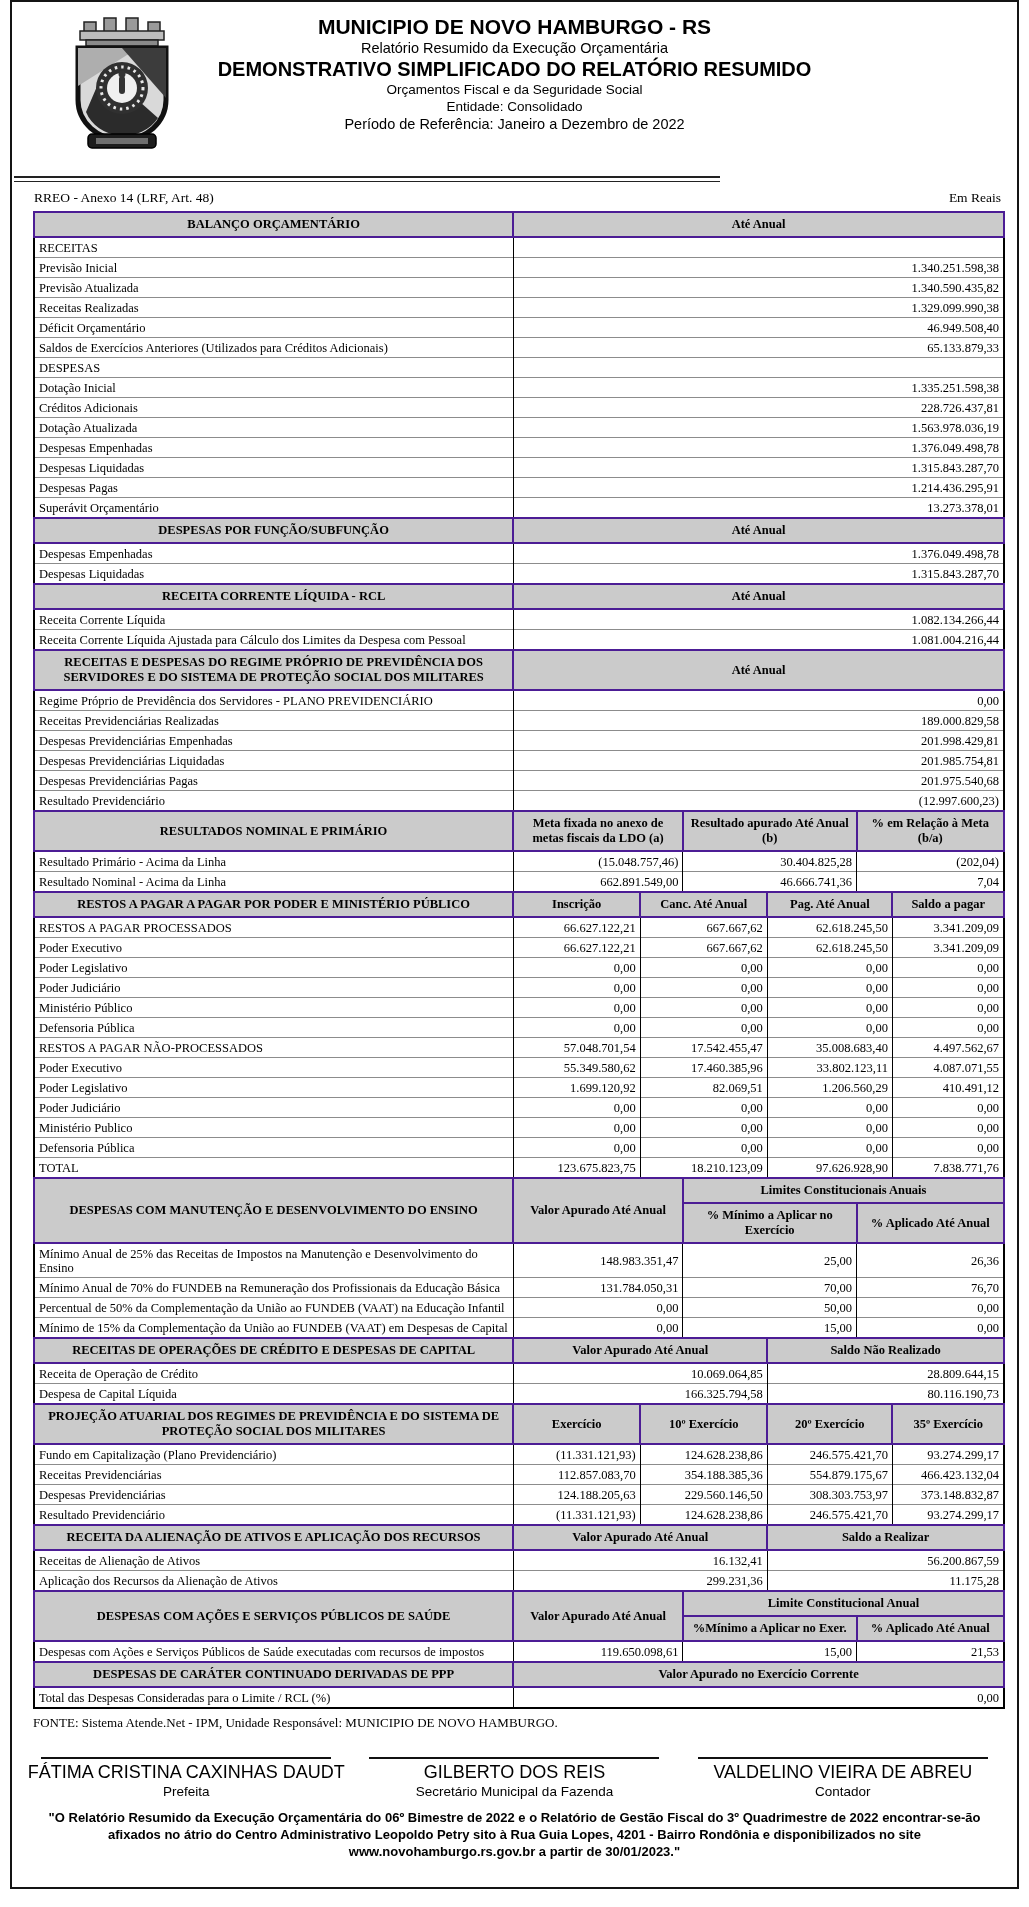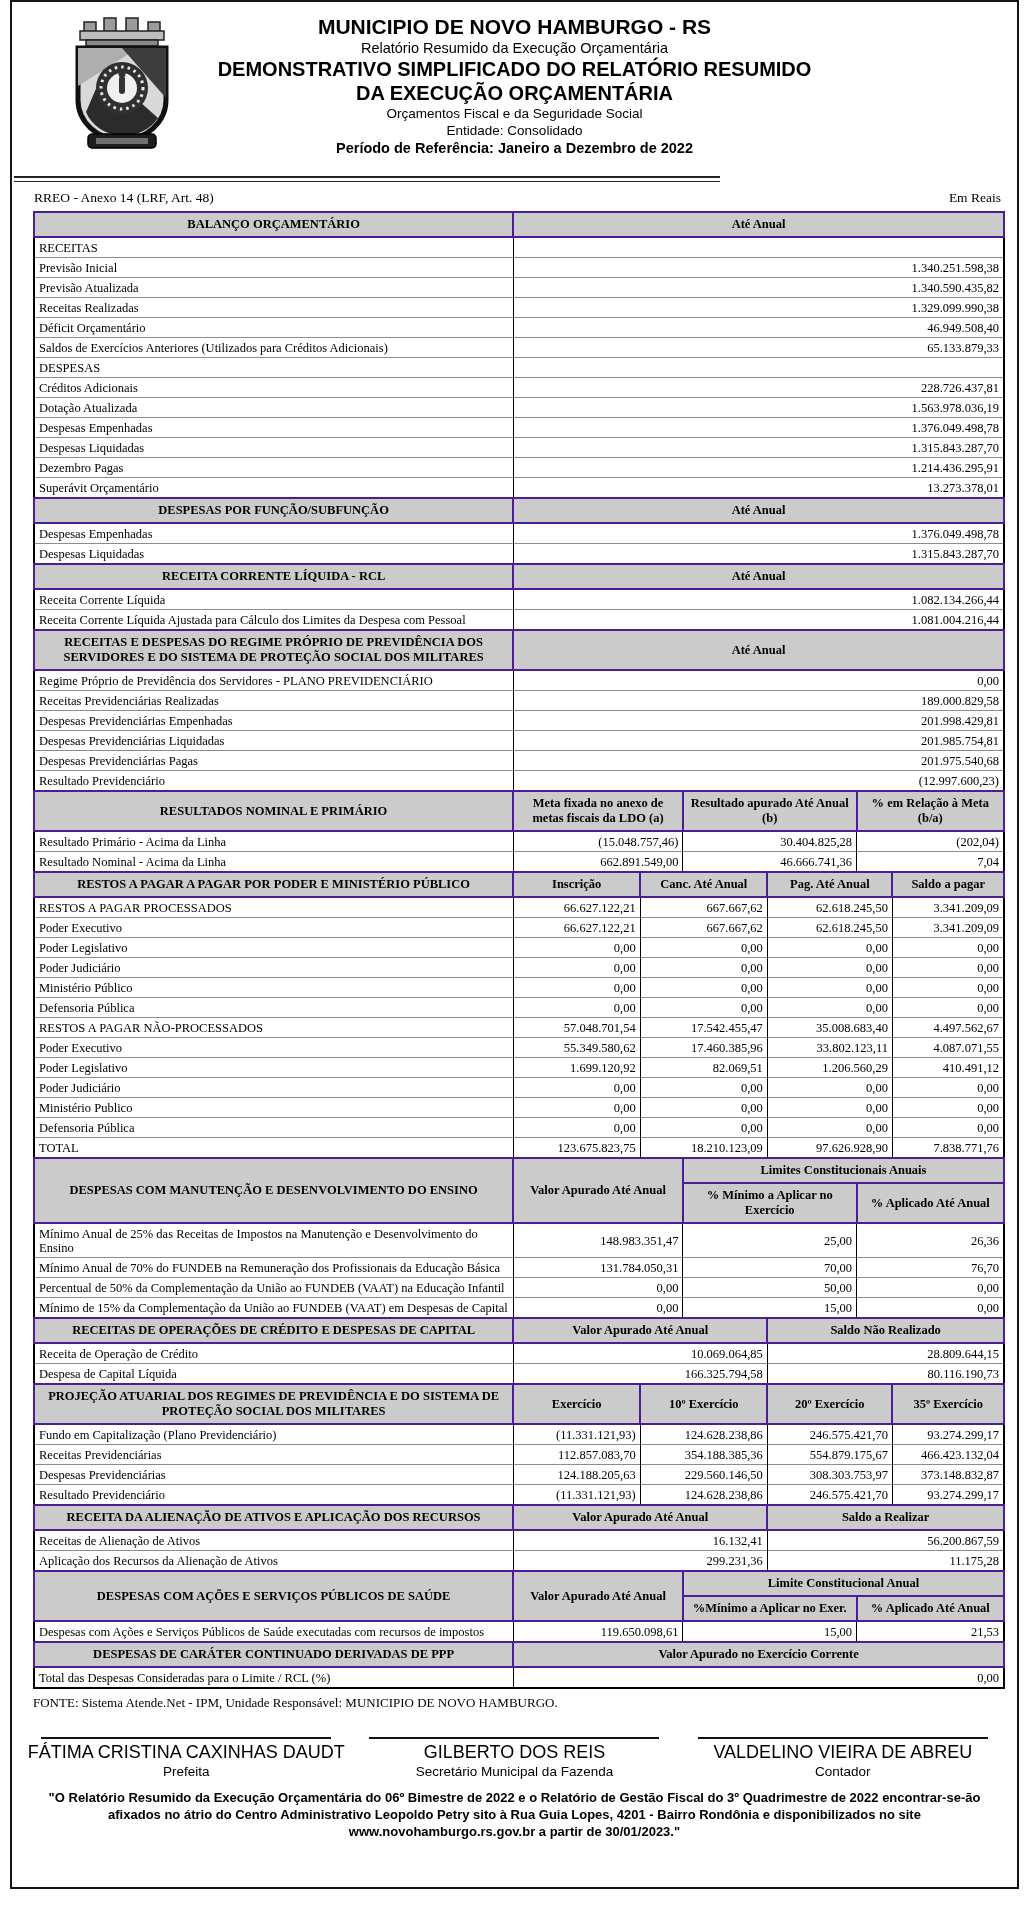--- a/index.html
+++ b/index.html
@@ -6,21 +6,21 @@
   body{width:1029px;height:1907px;overflow:hidden;font-family:"Liberation Serif",serif;color:#000;}
   .frame{box-sizing:border-box;margin:0 10px;border:2px solid #141414;min-height:1889px;background:#fff;padding-top:10px;}
   
   .hdr{position:relative;min-height:158px;}
   .logo{position:absolute;left:52px;top:4px;width:118px;height:142px;}
   .hdr-lines{text-align:center;font-family:"Liberation Sans",sans-serif;padding-top:2px;}
   .h-l1{font-size:21px;font-weight:bold;line-height:25px;}
   .h-l2{font-size:14.5px;line-height:18px;}
   .h-l3,.h-l4{font-size:20px;font-weight:bold;line-height:24px;}
   .h-l5,.h-l6{font-size:13.5px;line-height:17px;}
-  .h-l7{font-size:14.5px;line-height:19px;font-weight:bold;}
+  .h-l7{font-size:14.5px;line-height:19px;}
   
   .rule{margin:6px 0 0 2px;width:706px;height:3px;border-top:2px solid #222;border-bottom:1px solid #222;}
   .meta{display:flex;justify-content:space-between;align-items:flex-end;padding:8px 16px 5px 22px;font-size:13.5px;}
   
   .sec{width:972px;margin-left:21px;margin-top:-2px;border:2px solid #000;border-collapse:collapse;table-layout:fixed;background:#fff;}
   .sec:first-child{margin-top:0;}
   .sec th{background:#cbcbcb;border:2px solid #4c1d95;font-weight:bold;font-size:12.5px;line-height:15px;text-align:center;padding:4px 3px;vertical-align:middle;}
   .sec td{font-size:12.5px;line-height:14px;padding:2.5px 4px;border-top:1px solid #8c8c8c;vertical-align:middle;overflow:hidden;}
   .sec td.lbl{text-align:left;}
   .sec td.ind{}
@@ -62,21 +62,20 @@
       <rect x="55" y="60" width="6" height="18" rx="3" fill="#333"></rect>
       <circle cx="58" cy="58" r="3.5" fill="#333"></circle>
 
       <rect x="24" y="118" width="68" height="14" rx="4" fill="#1d1d1d" stroke="#000" stroke-width="1.5"></rect>
       <rect x="32" y="122" width="52" height="6" fill="#6f6f6f"></rect>
     </svg>
     <div class="hdr-lines">
       <div class="h-l1">MUNICIPIO DE NOVO HAMBURGO - RS</div>
       <div class="h-l2">Relatório Resumido da Execução Orçamentária</div>
       <div class="h-l3">DEMONSTRATIVO SIMPLIFICADO DO RELATÓRIO RESUMIDO</div>
-      <div class="h-l4">DA EXECUÇÃO ORÇAMENTÁRIA</div>
       <div class="h-l5">Orçamentos Fiscal e da Seguridade Social</div>
       <div class="h-l6">Entidade: Consolidado</div>
       <div class="h-l7">Período de Referência: Janeiro a Dezembro de 2022</div>
     </div>
   </div>
 
   <div class="rule"></div>
 
   <div class="meta">
     <span>RREO - Anexo 14 (LRF, Art. 48)</span>
@@ -118,37 +117,41 @@
           </tr>
           <tr>
             <td class="lbl ind">Saldos de Exercícios Anteriores (Utilizados para Créditos Adicionais)</td>
             <td class="val">65.133.879,33</td>
           </tr>
           <tr>
             <td class="lbl">DESPESAS</td>
             <td class="val"></td>
           </tr>
           <tr>
+            <td class="lbl ind">Dotação Inicial</td>
+            <td class="val">1.335.251.598,38</td>
+          </tr>
+          <tr>
             <td class="lbl ind">Créditos Adicionais</td>
             <td class="val">228.726.437,81</td>
           </tr>
           <tr>
             <td class="lbl ind">Dotação Atualizada</td>
             <td class="val">1.563.978.036,19</td>
           </tr>
           <tr>
             <td class="lbl ind">Despesas Empenhadas</td>
             <td class="val">1.376.049.498,78</td>
           </tr>
           <tr>
             <td class="lbl ind">Despesas Liquidadas</td>
             <td class="val">1.315.843.287,70</td>
           </tr>
           <tr>
-            <td class="lbl ind">Dezembro Pagas</td>
+            <td class="lbl ind">Despesas Pagas</td>
             <td class="val">1.214.436.295,91</td>
           </tr>
           <tr>
             <td class="lbl ind">Superávit Orçamentário</td>
             <td class="val">13.273.378,01</td>
           </tr>
         </tbody>
       </table>
       <table class="sec">
         <colgroup>

